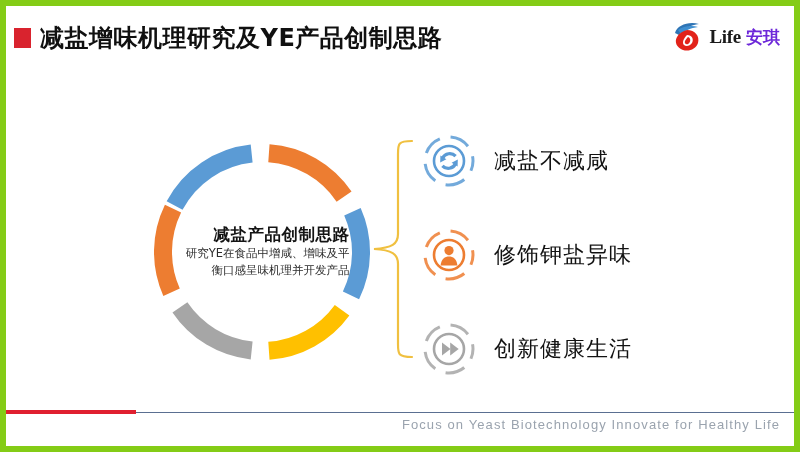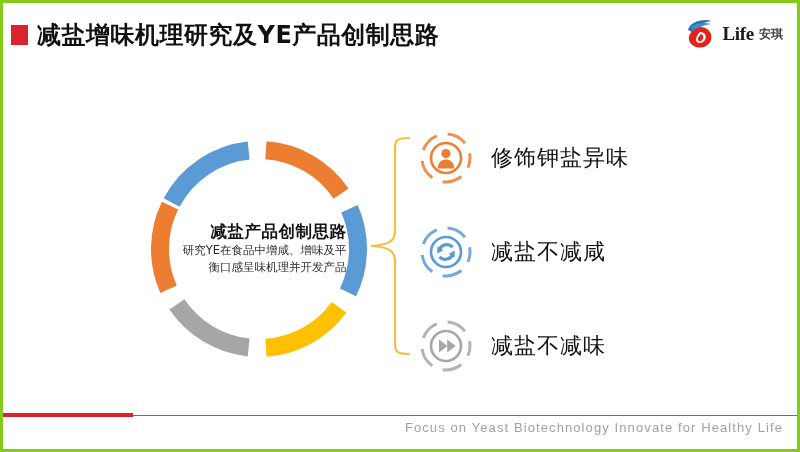--- a/index.html
+++ b/index.html
@@ -6,21 +6,21 @@
   body{
     width:800px;height:452px;
     background:#ffffff;
     font-family:"Liberation Sans","DejaVu Sans",sans-serif;
     overflow:hidden;
     position:relative;
   }
   .slide{
     position:absolute;inset:0;
     background:#ffffff;
-    border:3px solid #84cc16;
+    border:6px solid #84cc16;
     box-sizing:border-box;
   }
 
   
   .header{
     position:absolute;left:0;top:0;width:100%;height:62px;
   }
   .title-marker{
     position:absolute;left:8px;top:22px;
     width:17px;height:20px;background:#d9232e;
@@ -35,21 +35,21 @@
     position:absolute;right:14px;top:14px;
     height:34px;display:flex;align-items:center;gap:4px;
   }
   .logo-mark{position:relative;width:36px;height:32px;}
   .logo-text{
     font-size:19px;font-weight:bold;color:#1a1a1a;
     font-family:"Liberation Serif","DejaVu Serif",serif;
     letter-spacing:-0.3px;
   }
   .logo-cn{
-    font-size:12px;font-weight:bold;color:#404040;
+    font-size:17px;font-weight:bold;color:#6d28d9;
     font-family:"DejaVu Sans","Liberation Sans",sans-serif;
     margin-left:1px;
   }
 
   
   .donut-wrap{
     position:absolute;left:142px;top:132px;width:228px;height:228px;
   }
   .donut-center{
     position:absolute;left:50%;top:50%;transform:translate(-50%,-50%);
@@ -145,53 +145,53 @@
     <svg width="50" height="222" viewBox="0 0 50 222">
       <path d="M44 3 C30 3, 30 6, 30 16 L30 96 C30 106, 24 110, 6 111 C24 112, 30 116, 30 126 L30 206 C30 216, 30 219, 44 219" fill="none" stroke="#f0c040" stroke-width="2.2" stroke-linecap="round"></path>
     </svg>
   </div>
 
   <div class="items">
 
     <div class="item">
       <span class="item-icon">
         <svg width="54" height="54" viewBox="0 0 54 54">
-          <circle cx="27" cy="27" r="24" fill="none" stroke="#ed7d31" stroke-width="3" stroke-dasharray="20 11" stroke-dashoffset="10" stroke-linecap="butt" opacity="0.85"></circle>
-          <circle cx="27" cy="27" r="15" fill="none" stroke="#ed7d31" stroke-width="2.6"></circle>
-          <circle cx="27" cy="22.6" r="4.6" fill="#ed7d31"></circle>
-          <path d="M18.6 37.5 C19.2 30.6, 23 28.4, 27 28.4 C31 28.4, 34.8 30.6, 35.4 37.5 Z" fill="#ed7d31"></path>
-        </svg>
-      </span>
-      <span class="item-label">修饰钾盐异味</span>
-    </div>
-
-    <div class="item">
-      <span class="item-icon">
-        <svg width="54" height="54" viewBox="0 0 54 54">
           <circle cx="27" cy="27" r="24" fill="none" stroke="#5b9bd5" stroke-width="3" stroke-dasharray="20 11" stroke-dashoffset="10" stroke-linecap="butt" opacity="0.85"></circle>
           <circle cx="27" cy="27" r="15" fill="none" stroke="#5b9bd5" stroke-width="2.6"></circle>
           <path d="M20.5 24.2 A8 8 0 0 1 33.6 22.2" fill="none" stroke="#5b9bd5" stroke-width="3.2" stroke-linecap="butt"></path>
           <polygon points="18.2,28.6 24.4,25.2 18.4,21.6" fill="#5b9bd5"></polygon>
           <path d="M33.5 29.8 A8 8 0 0 1 20.4 31.8" fill="none" stroke="#5b9bd5" stroke-width="3.2" stroke-linecap="butt"></path>
           <polygon points="35.8,25.4 29.6,28.8 35.6,32.4" fill="#5b9bd5"></polygon>
         </svg>
       </span>
       <span class="item-label">减盐不减咸</span>
+    </div>
+
+    <div class="item">
+      <span class="item-icon">
+        <svg width="54" height="54" viewBox="0 0 54 54">
+          <circle cx="27" cy="27" r="24" fill="none" stroke="#ed7d31" stroke-width="3" stroke-dasharray="20 11" stroke-dashoffset="10" stroke-linecap="butt" opacity="0.85"></circle>
+          <circle cx="27" cy="27" r="15" fill="none" stroke="#ed7d31" stroke-width="2.6"></circle>
+          <circle cx="27" cy="22.6" r="4.6" fill="#ed7d31"></circle>
+          <path d="M18.6 37.5 C19.2 30.6, 23 28.4, 27 28.4 C31 28.4, 34.8 30.6, 35.4 37.5 Z" fill="#ed7d31"></path>
+        </svg>
+      </span>
+      <span class="item-label">修饰钾盐异味</span>
     </div>
 
     <div class="item">
       <span class="item-icon">
         <svg width="54" height="54" viewBox="0 0 54 54">
           <circle cx="27" cy="27" r="24" fill="none" stroke="#a6a6a6" stroke-width="3" stroke-dasharray="20 11" stroke-dashoffset="10" stroke-linecap="butt" opacity="0.85"></circle>
           <circle cx="27" cy="27" r="15" fill="none" stroke="#a6a6a6" stroke-width="2.6"></circle>
           <polygon points="20,20.5 20,33.5 28.5,27" fill="#a6a6a6"></polygon>
           <polygon points="28.2,20.5 28.2,33.5 36.7,27" fill="#a6a6a6"></polygon>
         </svg>
       </span>
-      <span class="item-label">减盐不减味</span>
+      <span class="item-label">创新健康生活</span>
     </div>
 
   </div>
 
   <div class="footer">
     <div class="footer-rule-red"></div>
     <div class="footer-rule-blue"></div>
     <div class="footer-en">Focus on Yeast Biotechnology  Innovate for Healthy Life</div>
   </div>
 

